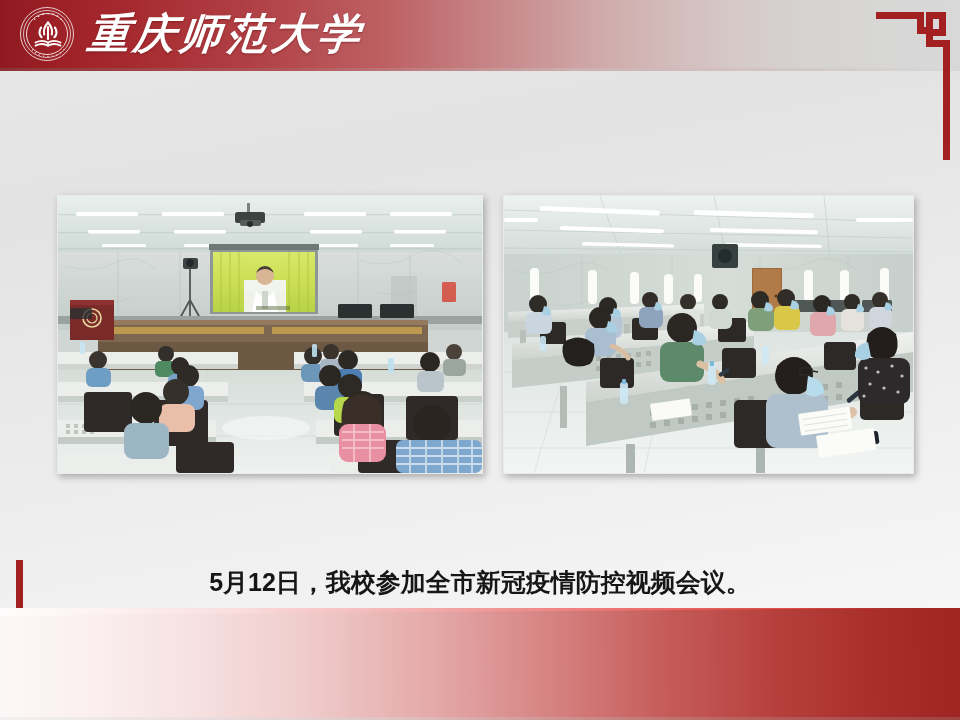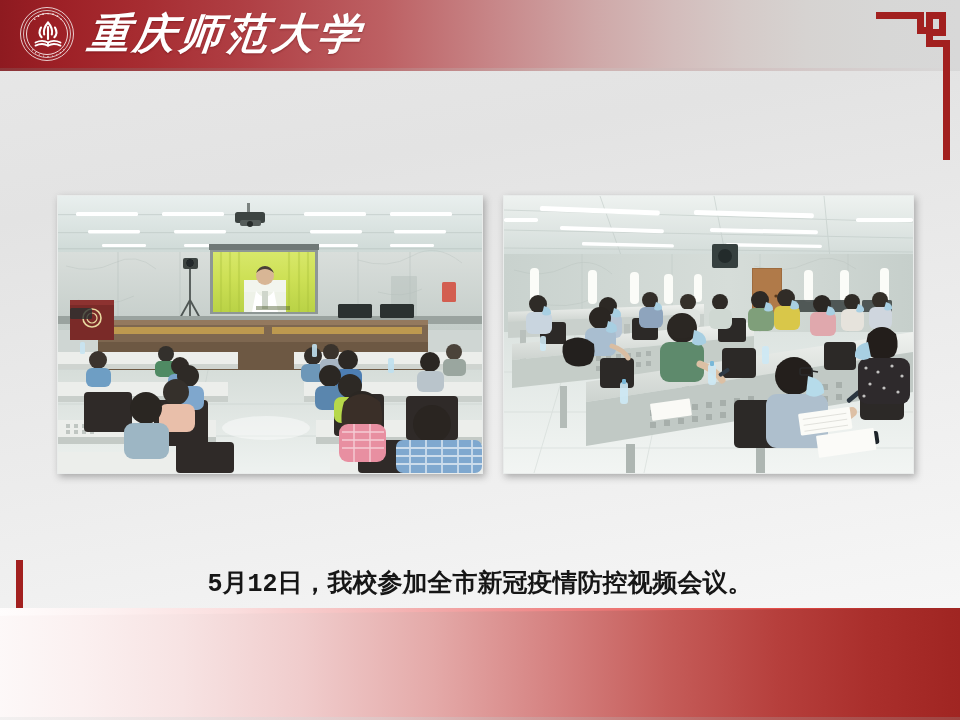--- a/index.html
+++ b/index.html
@@ -144,21 +144,21 @@
   }
   .photo svg { display: block; }
 
   
   #caption {
     position: absolute;
     left: 0;
     top: 566px;
     width: 960px;
     text-align: center;
-    font-family: Liberation Mono, monospace;
+    font-family: Liberation Sans, sans-serif;
     font-size: 25px;
     font-weight: bold;
     color: #161616;
     letter-spacing: 0px;
     white-space: nowrap;
   }
 
   
   #bottom-band-wrap {
     position: absolute;

